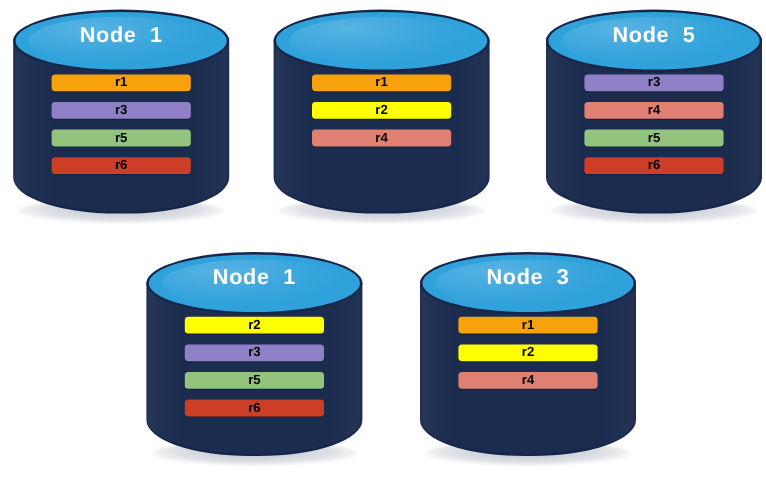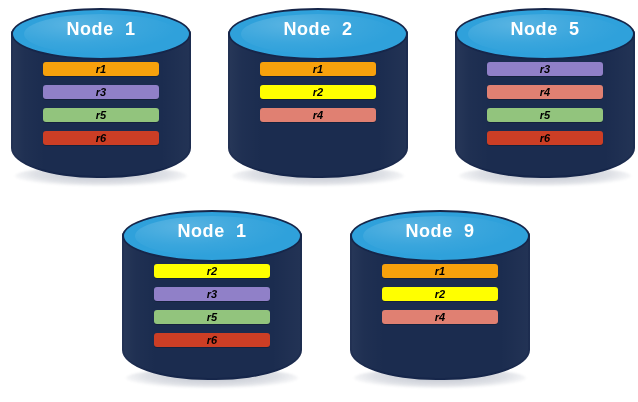--- a/index.html
+++ b/index.html
@@ -105,21 +105,20 @@
     z-index: 5;
     white-space: pre;
   }
 
   .records {
     position: absolute;
     left: 34px;
     top: 56px;
     width: 116px;
     z-index: 4;
-    font-style: italic;
   }
   .record-bar {
     height: 14px;
     margin-bottom: 9px;
     border-radius: 3px;
     color: #000000;
     font-size: 11px;
     font-weight: bold;
     line-height: 14px;
     text-align: center;
@@ -140,21 +139,20 @@
         <div class="record-bar" style="background: rgb(247, 161, 12);">r1</div>
         <div class="record-bar" style="background: rgb(144, 128, 200);">r3</div>
         <div class="record-bar" style="background: rgb(146, 196, 125);">r5</div>
         <div class="record-bar" style="background: rgb(204, 62, 37);">r6</div>
       </div>
     </div>
     <div class="node" style="left: 226px; top: 6px;">
       <div class="cyl-shadow"></div>
       <div class="cyl-body"></div>
       <div class="cyl-top"></div>
-      <div class="node-title">Node  2</div>
       <div class="records">
         <div class="record-bar" style="background: rgb(247, 161, 12);">r1</div>
         <div class="record-bar" style="background: rgb(255, 255, 0);">r2</div>
         <div class="record-bar" style="background: rgb(224, 128, 114);">r4</div>
       </div>
     </div>
     <div class="node" style="left: 453px; top: 6px;">
       <div class="cyl-shadow"></div>
       <div class="cyl-body"></div>
       <div class="cyl-top"></div>
@@ -175,20 +173,20 @@
         <div class="record-bar" style="background: rgb(255, 255, 0);">r2</div>
         <div class="record-bar" style="background: rgb(144, 128, 200);">r3</div>
         <div class="record-bar" style="background: rgb(146, 196, 125);">r5</div>
         <div class="record-bar" style="background: rgb(204, 62, 37);">r6</div>
       </div>
     </div>
     <div class="node" style="left: 348px; top: 208px;">
       <div class="cyl-shadow"></div>
       <div class="cyl-body"></div>
       <div class="cyl-top"></div>
-      <div class="node-title">Node  9</div>
+      <div class="node-title">Node  3</div>
       <div class="records">
         <div class="record-bar" style="background: rgb(247, 161, 12);">r1</div>
         <div class="record-bar" style="background: rgb(255, 255, 0);">r2</div>
         <div class="record-bar" style="background: rgb(224, 128, 114);">r4</div>
       </div>
     </div>
   </div>
 
 </body></html>

